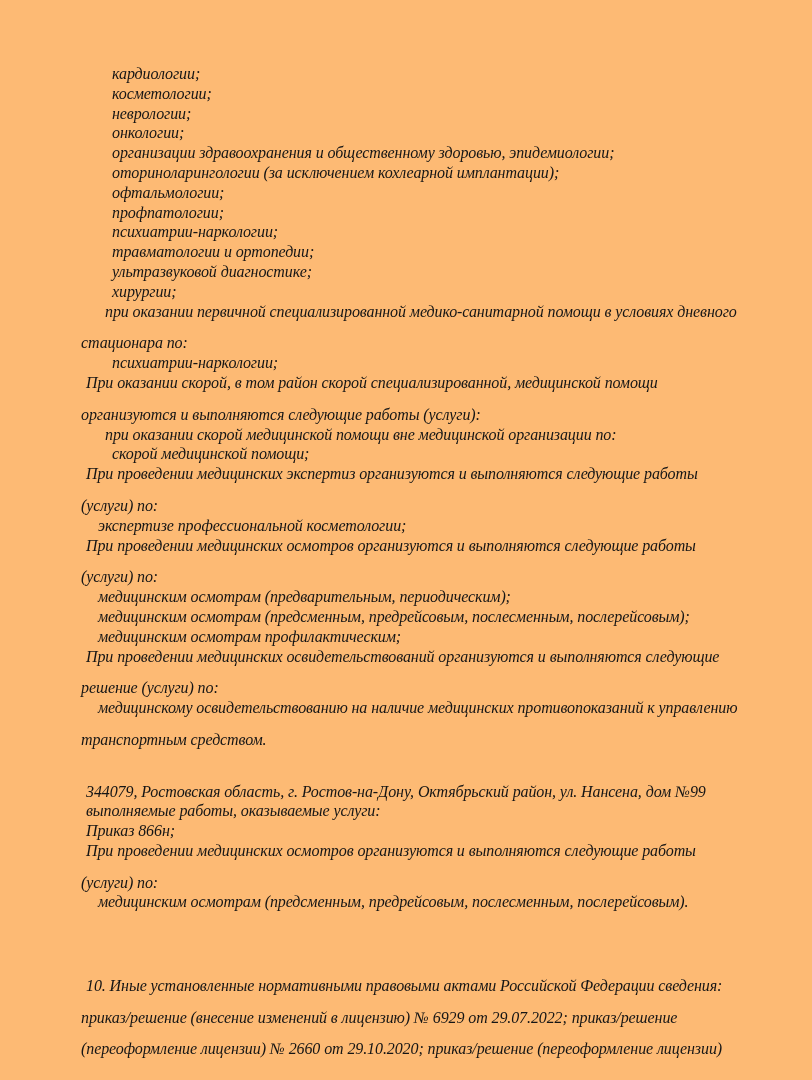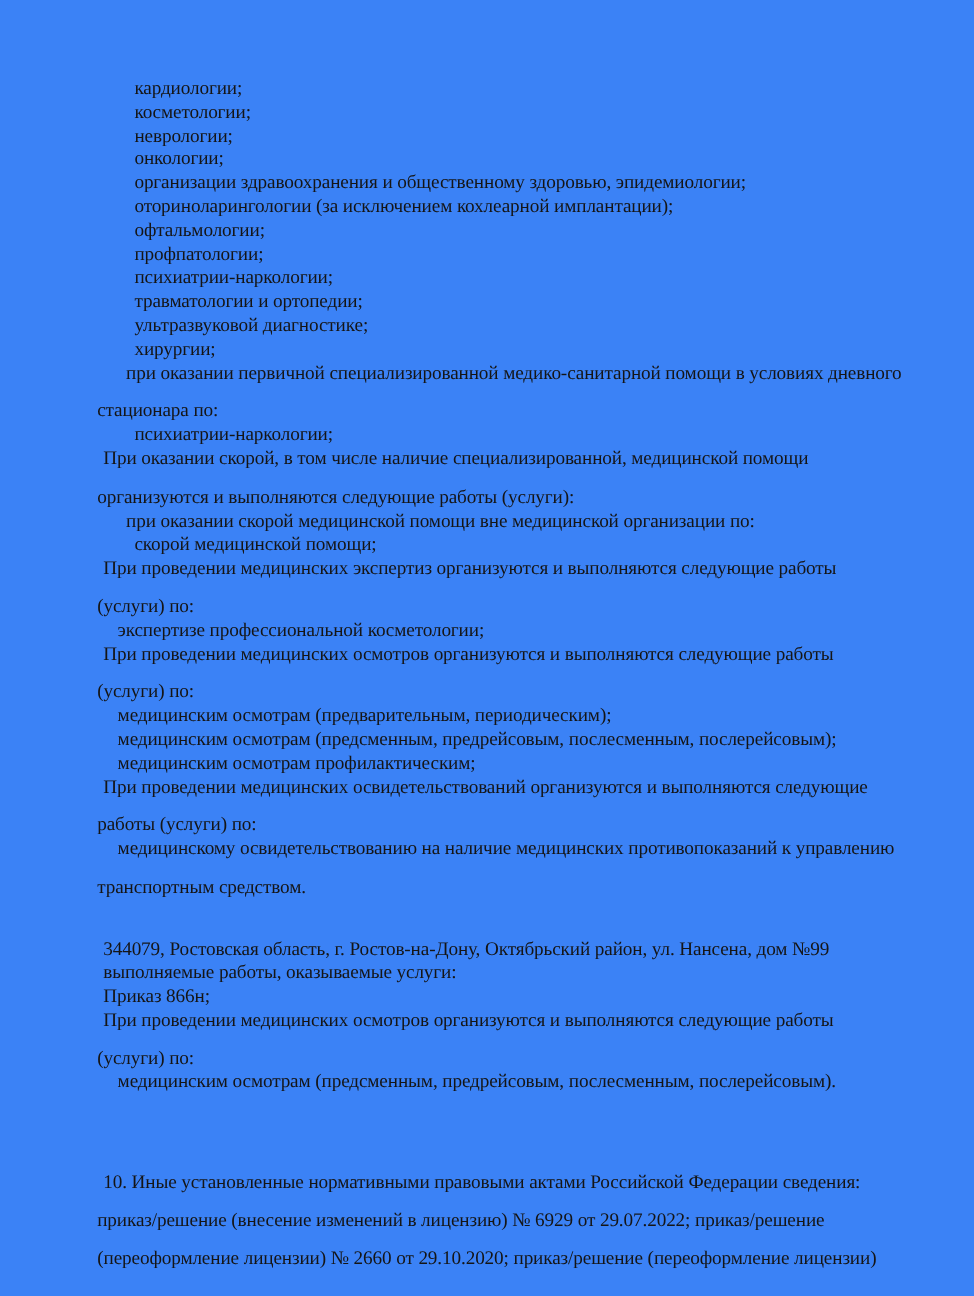--- a/index.html
+++ b/index.html
@@ -4,22 +4,23 @@
 <style>
   html, body {
     margin: 0;
     padding: 0;
     background: #ffffff;
   }
   .page {
     position: relative;
     width: 812px;
     height: 1080px;
-    background: #3b82f6;
+    background: #fdba74;
     overflow: hidden;
+    font-style: italic;
   }
   .doc-text {
     position: absolute;
     left: 81px;
     top: 64px;
     width: 710px;
   }
   .line {
     font-family: "Liberation Serif", "DejaVu Serif", serif;
     font-size: 16px;
@@ -49,34 +50,34 @@
       <div class="line ind-c">оториноларингологии (за исключением кохлеарной имплантации);</div>
       <div class="line ind-c">офтальмологии;</div>
       <div class="line ind-c">профпатологии;</div>
       <div class="line ind-c">психиатрии-наркологии;</div>
       <div class="line ind-c">травматологии и ортопедии;</div>
       <div class="line ind-c">ультразвуковой диагностике;</div>
       <div class="line ind-c">хирургии;</div>
       <div class="line ind-b">при оказании первичной специализированной медико-санитарной помощи в условиях дневного</div>
       <div class="line ind-none">стационара по:</div>
       <div class="line ind-c">психиатрии-наркологии;</div>
-      <div class="line ind-p">При оказании скорой, в том числе наличие специализированной, медицинской помощи</div>
+      <div class="line ind-p">При оказании скорой, в том район скорой специализированной, медицинской помощи</div>
       <div class="line ind-none">организуются и выполняются следующие работы (услуги):</div>
       <div class="line ind-b">при оказании скорой медицинской помощи вне медицинской организации по:</div>
       <div class="line ind-c">скорой медицинской помощи;</div>
       <div class="line ind-p">При проведении медицинских экспертиз организуются и выполняются следующие работы</div>
       <div class="line ind-none">(услуги) по:</div>
       <div class="line ind-a">экспертизе профессиональной косметологии;</div>
       <div class="line ind-p">При проведении медицинских осмотров организуются и выполняются следующие работы</div>
       <div class="line ind-none">(услуги) по:</div>
       <div class="line ind-a">медицинским осмотрам (предварительным, периодическим);</div>
       <div class="line ind-a">медицинским осмотрам (предсменным, предрейсовым, послесменным, послерейсовым);</div>
       <div class="line ind-a">медицинским осмотрам профилактическим;</div>
       <div class="line ind-p">При проведении медицинских освидетельствований организуются и выполняются следующие</div>
-      <div class="line ind-none">работы (услуги) по:</div>
+      <div class="line ind-none">решение (услуги) по:</div>
       <div class="line ind-a">медицинскому освидетельствованию на наличие медицинских противопоказаний к управлению</div>
       <div class="line ind-none">транспортным средством.</div>
       <div class="line ind-none blank"></div>
       <div class="line ind-p">344079, Ростовская область, г. Ростов-на-Дону, Октябрьский район, ул. Нансена, дом №99</div>
       <div class="line ind-p">выполняемые работы, оказываемые услуги:</div>
       <div class="line ind-p">Приказ 866н;</div>
       <div class="line ind-p">При проведении медицинских осмотров организуются и выполняются следующие работы</div>
       <div class="line ind-none">(услуги) по:</div>
       <div class="line ind-a">медицинским осмотрам (предсменным, предрейсовым, послесменным, послерейсовым).</div>
       <div class="line ind-none blank"></div>

